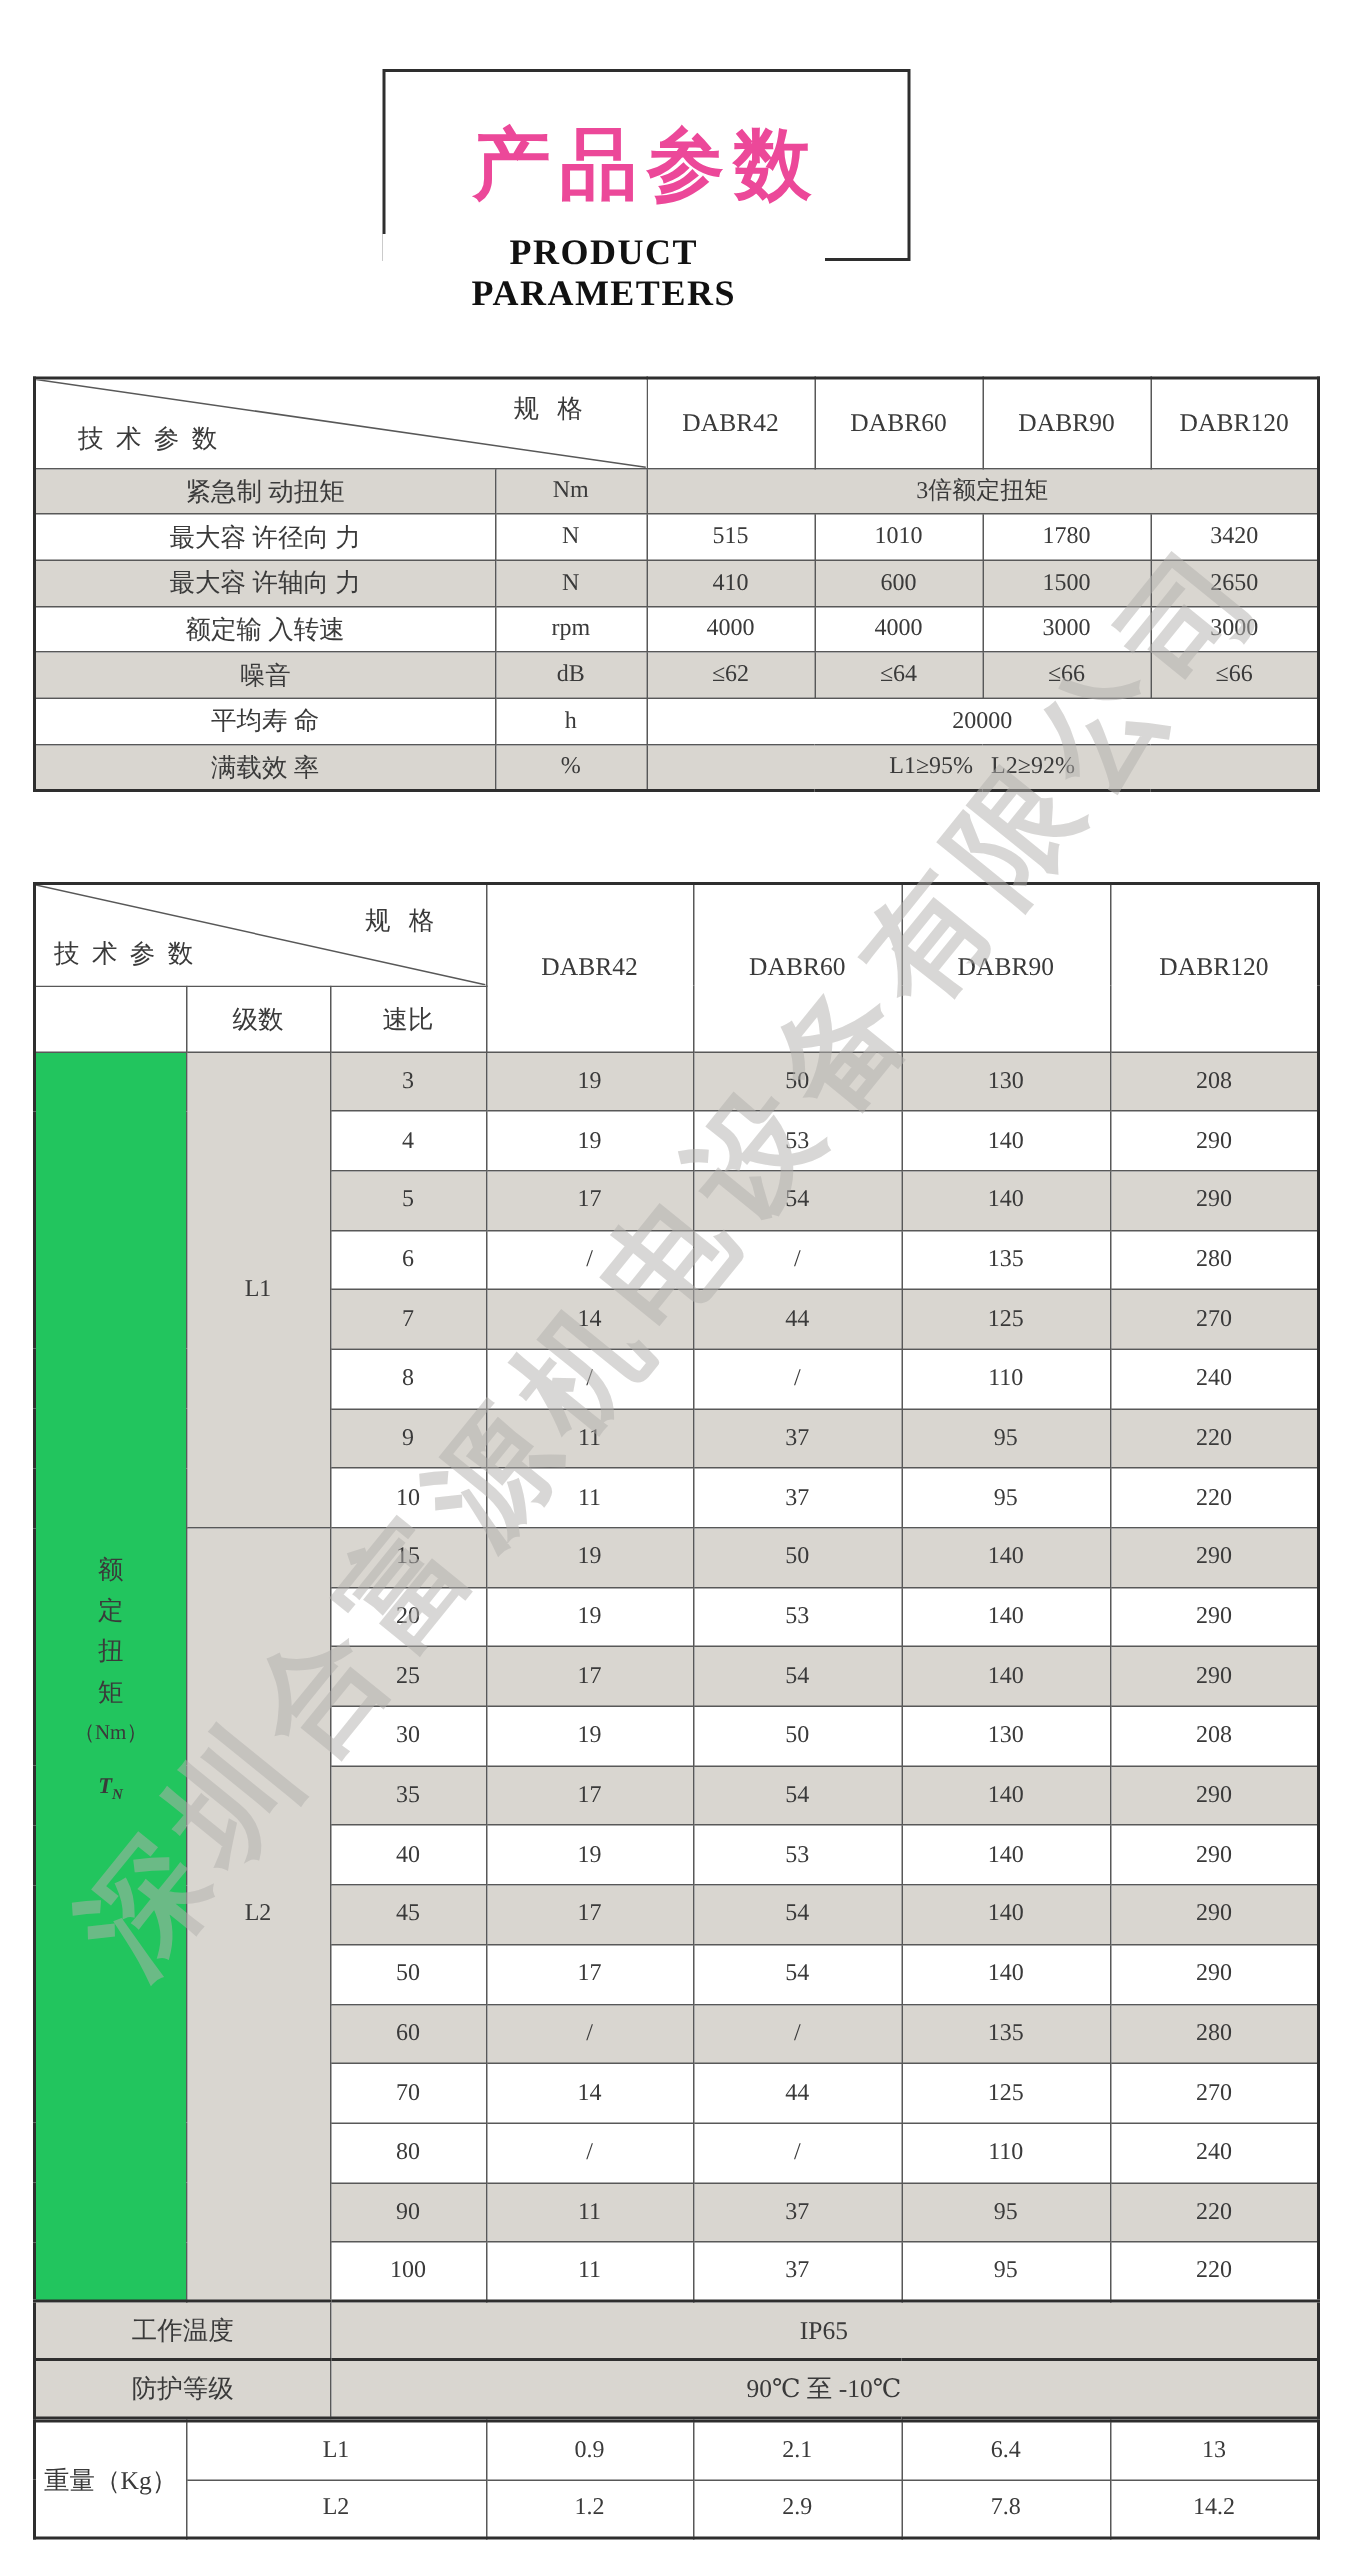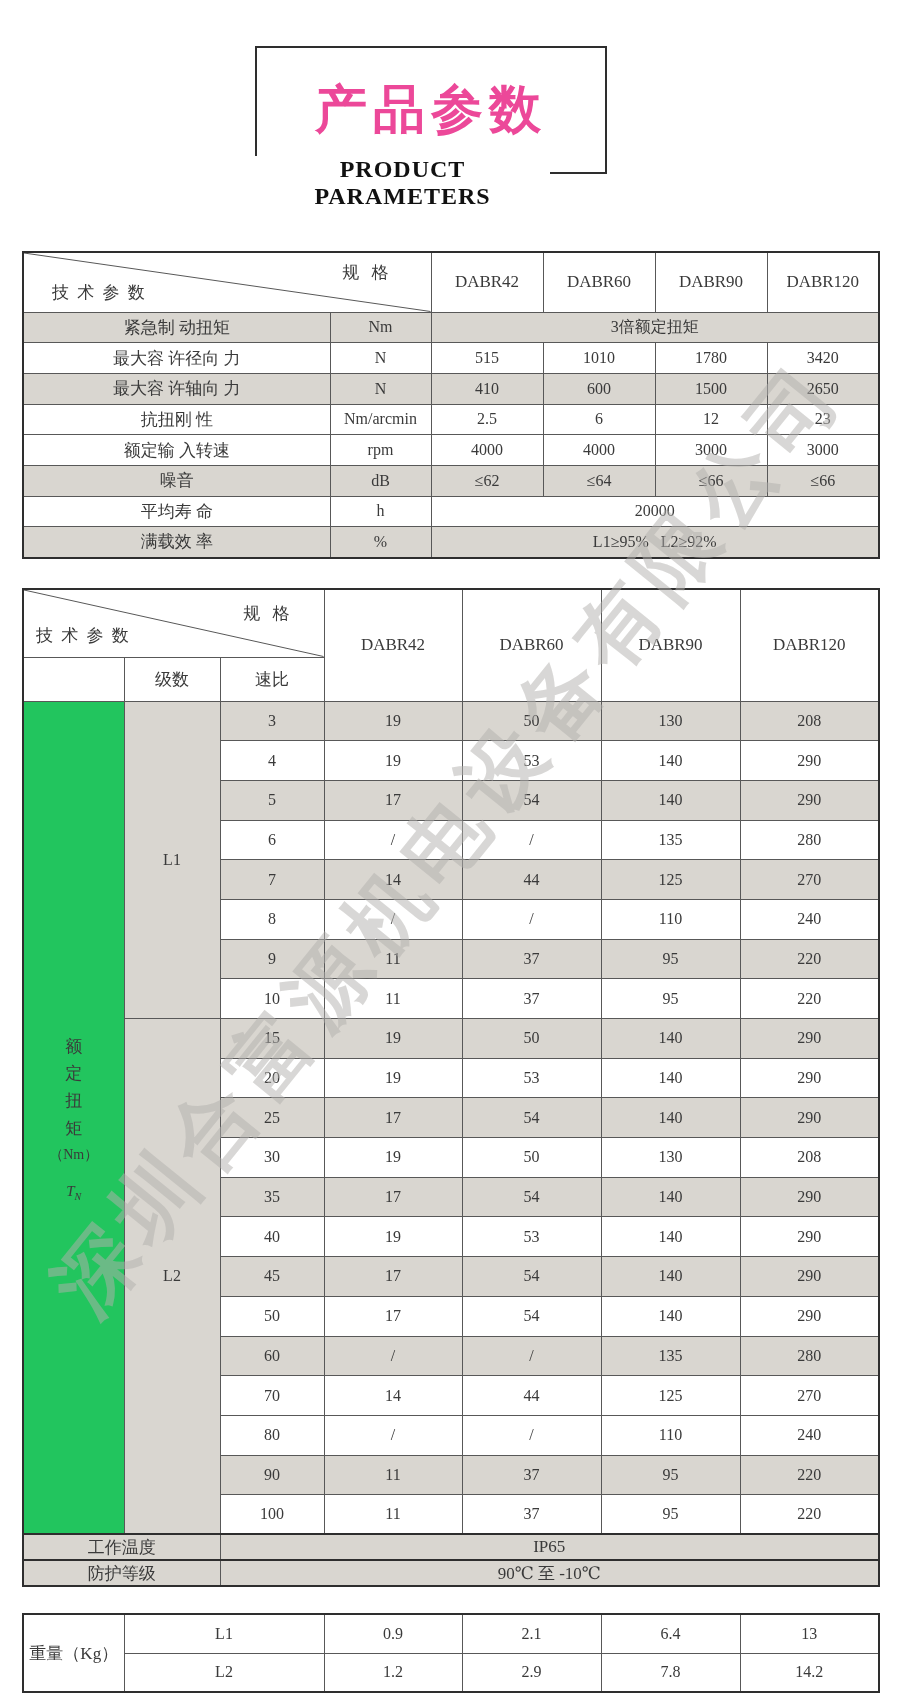--- a/index.html
+++ b/index.html
@@ -20,42 +20,42 @@
         font-size:16px;font-weight:normal;padding:0;overflow:hidden;color:#3a3a3a;}
   #t1,#t2,#t3{left:22px;width:856px;border:2px solid #2e2e2e;}
   #t1{top:251px;}
   #t2{top:588px;}
   #t3{top:1613px;}
   #t1 tr{height:30.7px;}
   #t1 tr.h1{height:60px;}
   #t2 tr{height:39.7px;}
   #t2 tr.h1{height:68px;}
   #t2 tr.h2{height:44px;}
-  #t2 tr.extra{height:26px;}
+  #t2 tr.extra{height:39px;}
   #t3 tr{height:39px;}
   .shade td{background:#d9d6d0;}
   td.lbl{font-size:17px;}
   th{font-size:17px;}
   .span-val{white-space:pre;}
   .extra td{border-top:2px solid #2e2e2e;background:#d9d6d0;font-size:17px;}
 
   
   td.diag{position:relative;background:#fff;}
   td.diag svg{position:absolute;left:0;top:0;width:100%;height:100%;display:block;}
   .diag-tr{position:absolute;top:8px;right:38px;font-size:17px;letter-spacing:4px;}
   .diag-bl{position:absolute;bottom:8px;left:28px;font-size:17px;letter-spacing:2px;}
   #t2 .diag-tr{top:12px;right:30px;}
   #t2 .diag-bl{bottom:10px;left:12px;}
 
   
   td.torque-cell{background:#22c55e;font-size:16px;text-align:center;}
   td.torque-cell .vchars{width:1.1em;margin:0 auto;word-break:break-all;line-height:1.6;
                          font-size:17px;letter-spacing:0;}
   td.torque-cell .vunit{font-size:14px;margin-top:4px;}
-  td.torque-cell .vsym{font-size:15px;margin-top:19px;font-style:italic;font-weight:normal;}
+  td.torque-cell .vsym{font-size:15px;margin-top:19px;font-style:italic;font-weight:bold;}
   td.torque-cell .vsym sub{font-size:10px;font-style:italic;}
   td.stage{background:#d9d6d0;font-size:16px;}
   td.subempty{background:#fff;}
 
   
   .watermark{position:absolute;left:72px;top:1248px;transform:rotate(-51deg);
              transform-origin:0 50%;font-size:82px;font-weight:bold;letter-spacing:10px;
              color:#b3b1ae;opacity:0.5;white-space:nowrap;pointer-events:none;z-index:6;}
 </style>
 </head>
@@ -110,28 +110,20 @@
         </tr>
         <tr class="shade">
           <td class="lbl">最大容 许轴向 力</td>
           <td class="unit">N</td>
           <td class="val">410</td>
           <td class="val">600</td>
           <td class="val">1500</td>
           <td class="val">2650</td>
         </tr>
         <tr>
-          <td class="lbl">抗扭刚 性</td>
-          <td class="unit">Nm/arcmin</td>
-          <td class="val">2.5</td>
-          <td class="val">6</td>
-          <td class="val">12</td>
-          <td class="val">23</td>
-        </tr>
-        <tr>
           <td class="lbl">额定输 入转速</td>
           <td class="unit">rpm</td>
           <td class="val">4000</td>
           <td class="val">4000</td>
           <td class="val">3000</td>
           <td class="val">3000</td>
         </tr>
         <tr class="shade">
           <td class="lbl">噪音</td>
           <td class="unit">dB</td>

